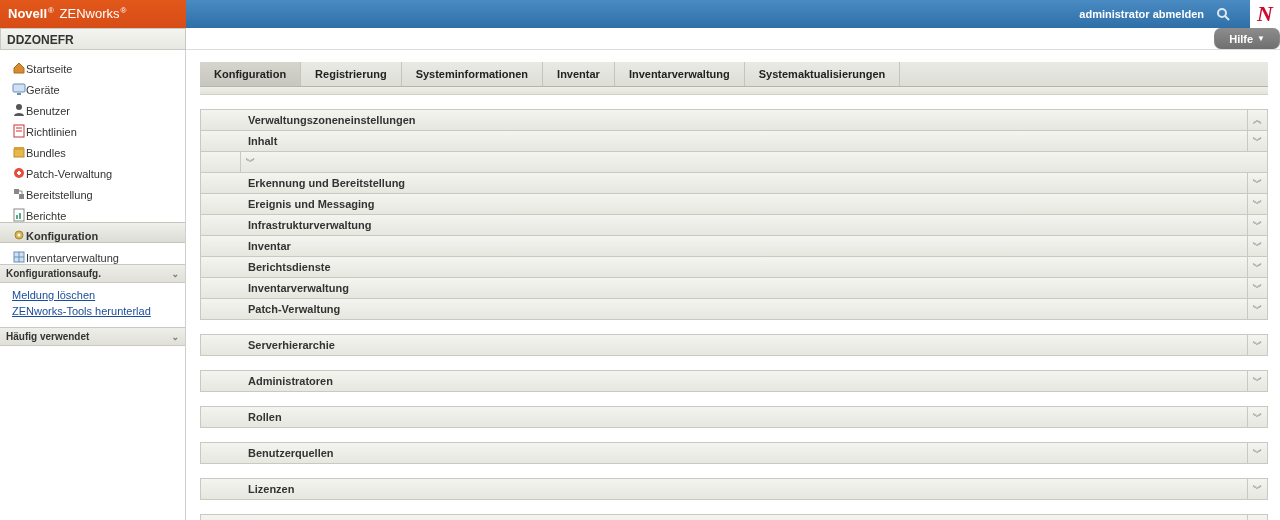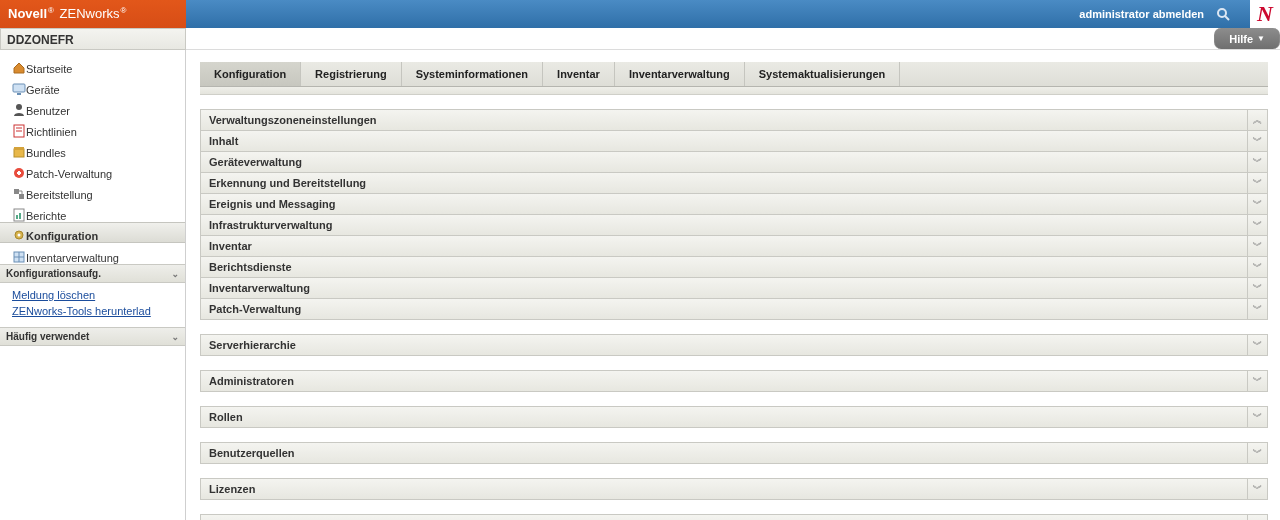--- a/index.html
+++ b/index.html
@@ -40,21 +40,21 @@
   .chev { font-size:9px; color:#777; }
 
   
   .tabs { display:flex; border-bottom:1px solid #b5b5af; background:linear-gradient(#eaeae4,#dedeD7); }
   .tab { padding:6px 14px; border-right:1px solid #c5c5bf; color:#222; font-weight:bold; font-size:11px; cursor:pointer; }
   .tab.active { background:linear-gradient(#d5d5cd,#c7c7bf); }
   .tabline { height:8px; background:linear-gradient(#efefe9,#e4e4dd); border-bottom:1px solid #cfcfc8; }
 
   
   .panelgroup { margin-top:14px; }
-  .panel { display:flex; align-items:center; background:linear-gradient(#f4f4f0,#e7e7e0); border:1px solid #c9c9c3; margin-top:-1px; }
+  .panel { display:flex; align-items:center; background:linear-gradient(#f4f4f0,#e7e7e0); border:1px solid #c9c9c3; margin-top:-1px;padding-left:39px; }
   .panel:first-child { margin-top:0; }
   .panel .title { flex:1; padding:3px 8px; font-weight:bold; font-size:11px; color:#333; }
   .panel .toggle { width:20px; text-align:center; color:#888; border-left:1px solid #c9c9c3; padding:3px 0; font-size:10px; cursor:pointer; }
   .spaced { margin-top:14px; }
 
   
   svg { display:block; }
 </style>
 </head>
 <body>
@@ -213,21 +213,20 @@
     <div class="panelgroup" id="block1">
         <div class="panel">
           <div class="title">Verwaltungszoneneinstellungen</div>
           <div class="toggle">︽</div>
         </div>
         <div class="panel">
           <div class="title">Inhalt</div>
           <div class="toggle">︾</div>
         </div>
         <div class="panel">
-          <div class="title">Geräteverwaltung</div>
           <div class="toggle">︾</div>
         </div>
         <div class="panel">
           <div class="title">Erkennung und Bereitstellung</div>
           <div class="toggle">︾</div>
         </div>
         <div class="panel">
           <div class="title">Ereignis und Messaging</div>
           <div class="toggle">︾</div>
         </div>

